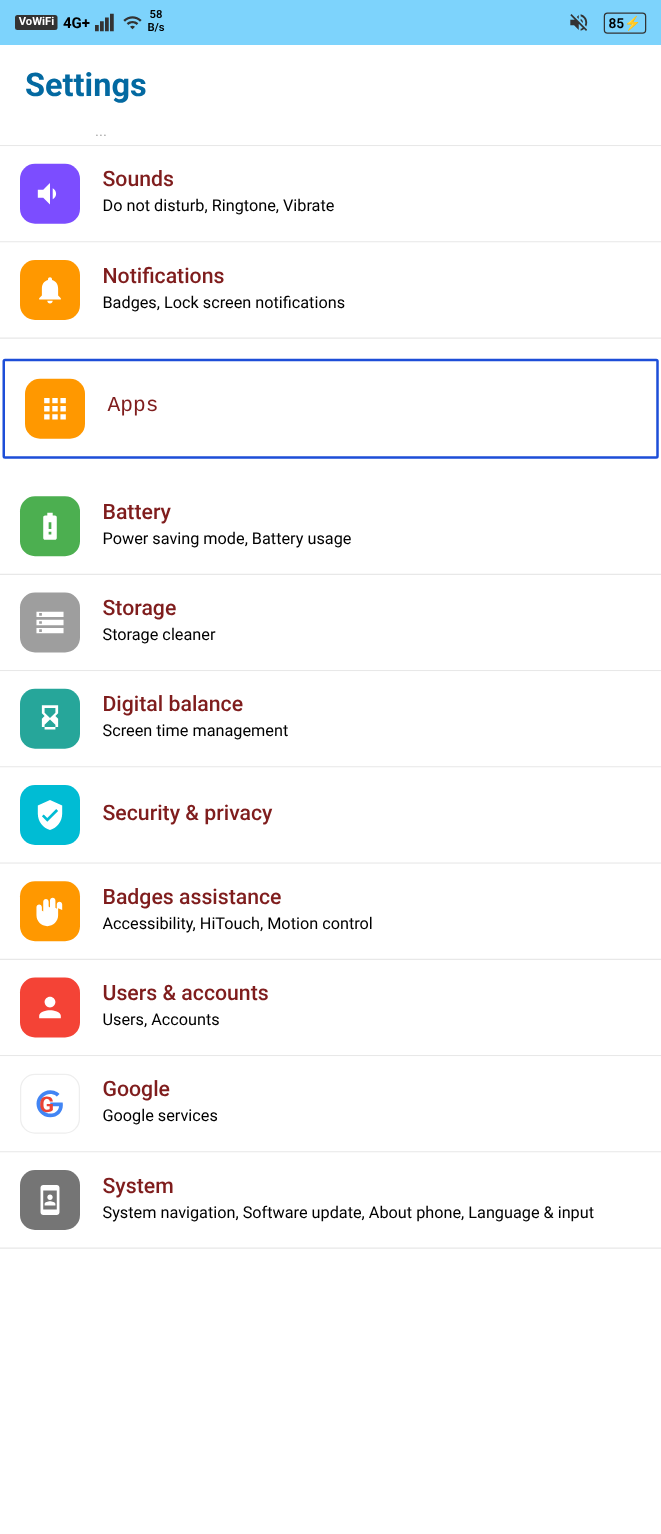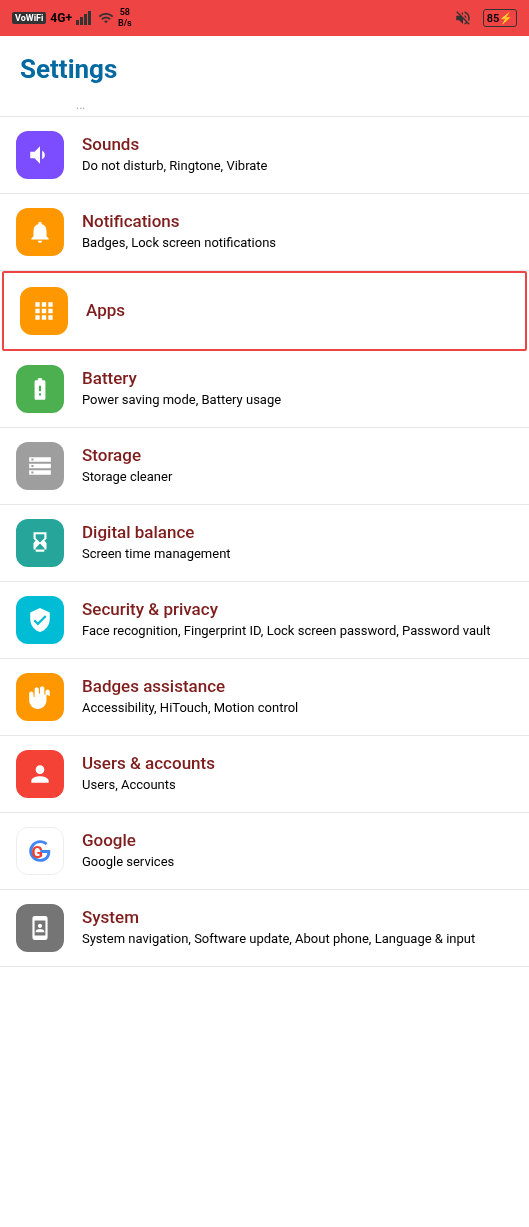--- a/index.html
+++ b/index.html
@@ -14,32 +14,33 @@
       font-family: 'Roboto', Arial, sans-serif;
       overflow-x: hidden;
     }
 
     
     .status-bar {
       display: flex;
       justify-content: space-between;
       align-items: center;
       padding: 6px 12px;
-      background: #ef4444;
+      background: #7dd3fc;
       height: 36px;
     }
     .status-left {
       display: flex;
       align-items: center;
       gap: 4px;
       font-size: 11px;
       font-weight: 600;
     }
     .status-right {
       display: flex;
+      align-items: center;
       gap: 11px;
       font-size: 11px;
     }
     .wifi-badge {
       background: #333;
       color: #fff;
       font-size: 9px;
       font-weight: bold;
       padding: 1px 3px;
       border-radius: 2px;
@@ -85,23 +86,24 @@
       display: flex;
       align-items: center;
       padding: 14px 16px;
       border-bottom: 1px solid #e8e8e8;
       background: #fff;
       cursor: pointer;
       position: relative;
     }
 
     .settings-item.highlighted {
-      border: 2px solid #ef4444;
-      margin: 0 2px;
+      border: 2px solid #1d4ed8;
+      margin: 16px 2px;
       border-radius: 2px;
+      font-family: Liberation Mono, monospace;
     }
 
     .icon-wrapper {
       width: 48px;
       height: 48px;
       border-radius: 12px;
       display: flex;
       align-items: center;
       justify-content: center;
       margin-right: 18px;
@@ -256,21 +258,20 @@
   </li>
 
   <li class="settings-item">
     <div class="icon-wrapper bg-teal2">
       <svg viewBox="0 0 24 24" fill="white">
         <path d="M12 1L3 5v6c0 5.55 3.84 10.74 9 12 5.16-1.26 9-6.45 9-12V5l-9-4zm-2 16l-4-4 1.41-1.41L10 14.17l6.59-6.59L18 9l-8 8z"></path>
       </svg>
     </div>
     <div class="item-text">
       <div class="item-title">Security &amp; privacy</div>
-      <div class="item-subtitle">Face recognition, Fingerprint ID, Lock screen password, Password vault</div>
     </div>
   </li>
 
   <li class="settings-item">
     <div class="icon-wrapper bg-orange-hand">
       <svg viewBox="0 0 24 24" fill="white">
         <path d="M21 7c0-1.1-.9-2-2-2s-2 .9-2 2v3.17l-1-.69V4c0-1.1-.9-2-2-2s-2 .9-2 2v5.17l-1-.69V5c0-1.1-.9-2-2-2s-2 .9-2 2v7.17l-1-.68V9c0-1.1-.9-2-2-2s-2 .9-2 2v6c0 4.42 3.58 8 8 8s8-3.58 8-8V9.83L21 11V7z"></path>
       </svg>
     </div>
     <div class="item-text">

